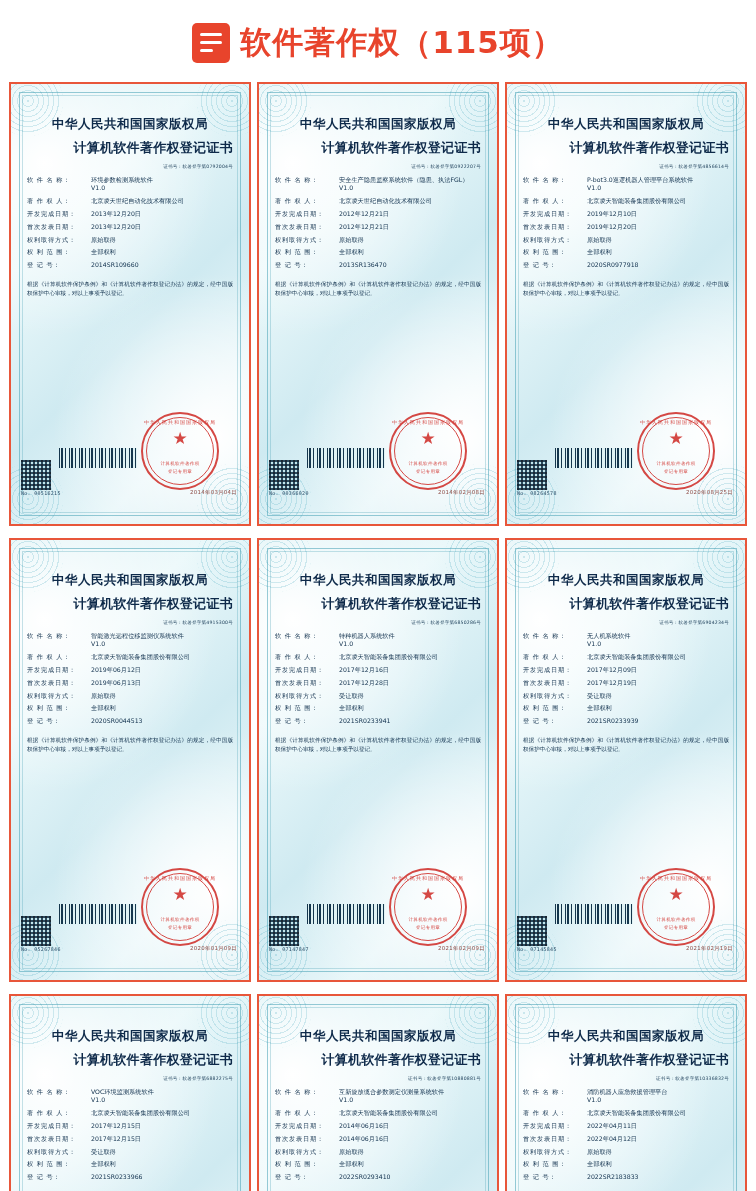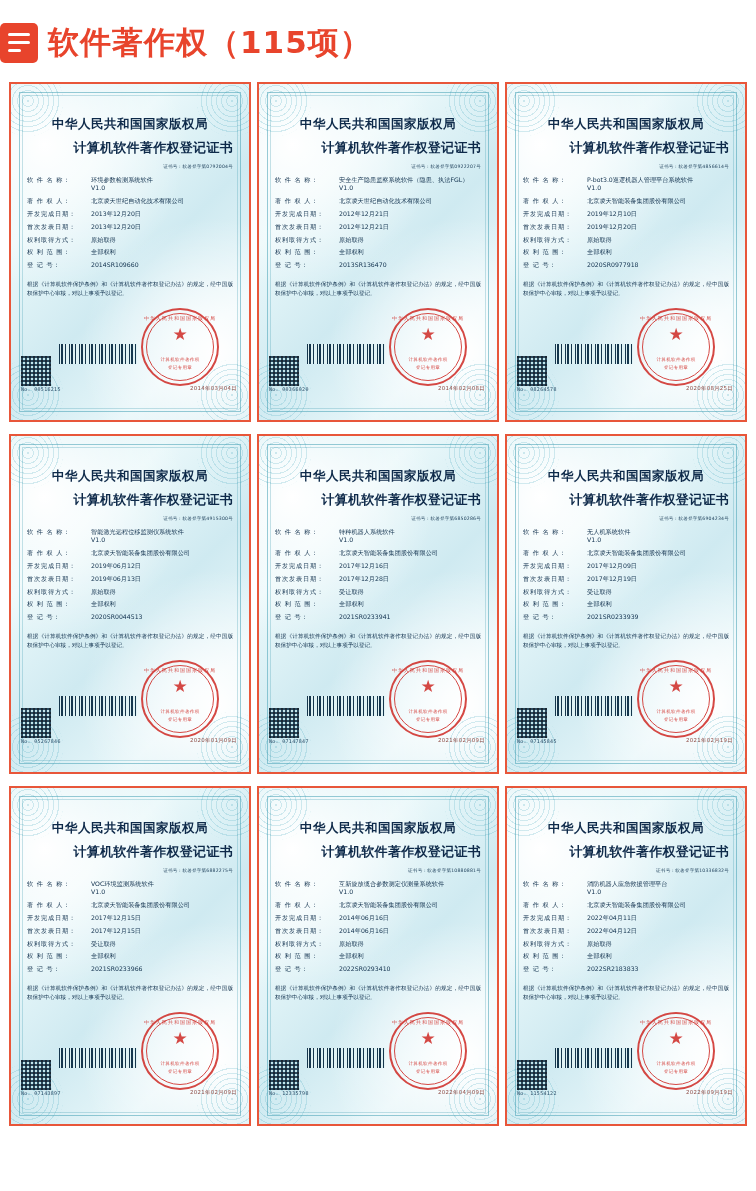--- a/index.html
+++ b/index.html
@@ -6,21 +6,21 @@
   body{
     width:756px;
     background:#ffffff;
     font-family:"Liberation Sans","DejaVu Sans",sans-serif;
     -webkit-font-smoothing:antialiased;
   }
   .page{width:756px;min-height:1191px;position:relative;}
 
   
   .header{
-    display:flex;align-items:center;
+    display:flex;align-items:center;justify-content:center;
     gap:10px;padding:22px 0 18px 0;
   }
   .header .doc-icon{
     width:38px;height:40px;position:relative;flex:0 0 auto;
   }
   .header .doc-icon .sheet{
     position:absolute;inset:0;
     background:#e8442c;border-radius:5px;
   }
   .header .doc-icon .l1,.header .doc-icon .l2,.header .doc-icon .l3{
@@ -40,21 +40,21 @@
     display:grid;
     grid-template-columns:repeat(3,242px);
     justify-content:center;
     gap:12px 6px;
     padding:0 6px 20px 6px;
   }
 
   
   .cert{
     position:relative;
-    width:242px;height:340px;
+    width:242px;height:444px;
     background:#86efac;
     border:2px solid #e8563a;
     box-sizing:border-box;
     overflow:hidden;
   }
   .cert .bg{
     position:absolute;inset:0;
     background:
       radial-gradient(circle at 14% 18%, #ffffff 0%, rgba(255,255,255,0) 42%),
       radial-gradient(circle at 86% 80%, #ffffff 0%, rgba(255,255,255,0) 40%),

